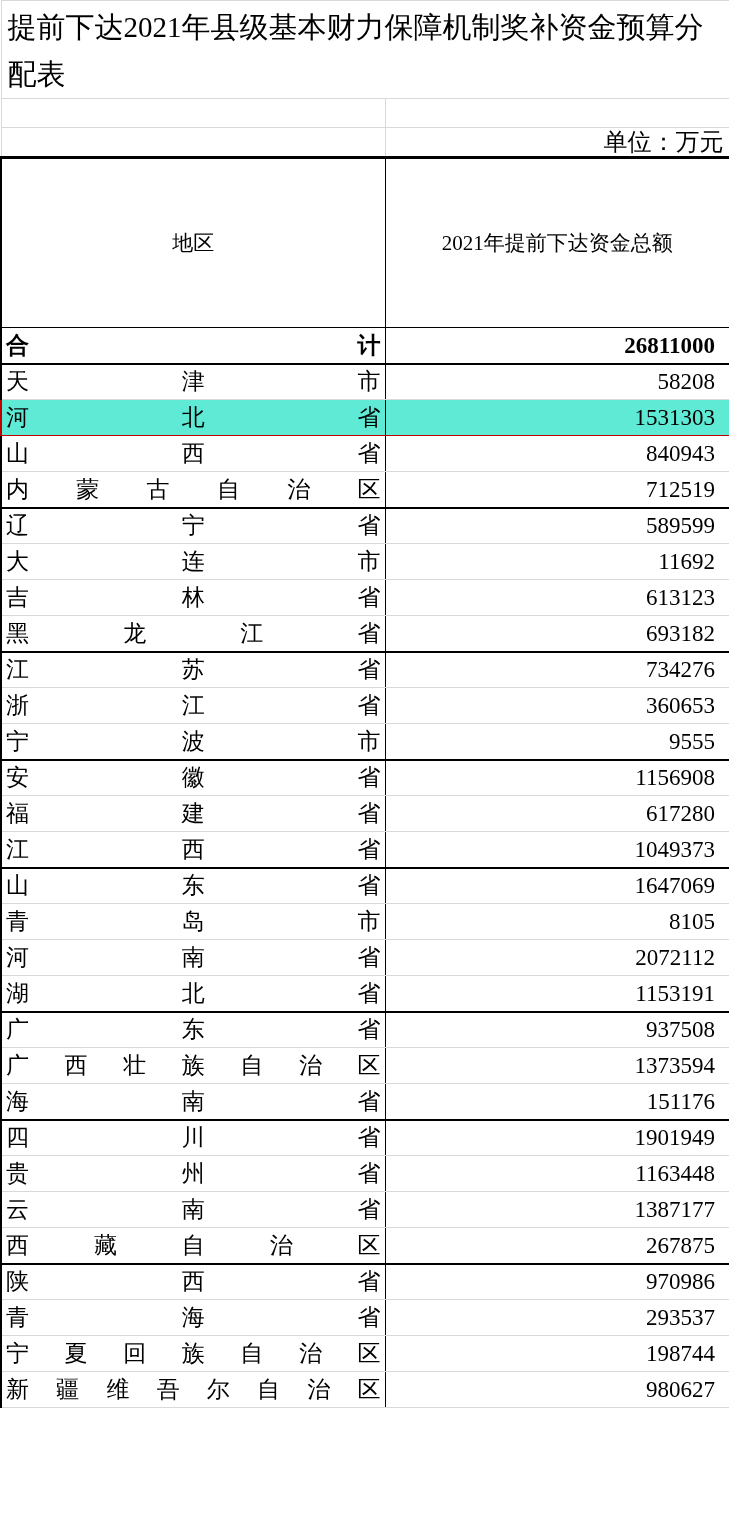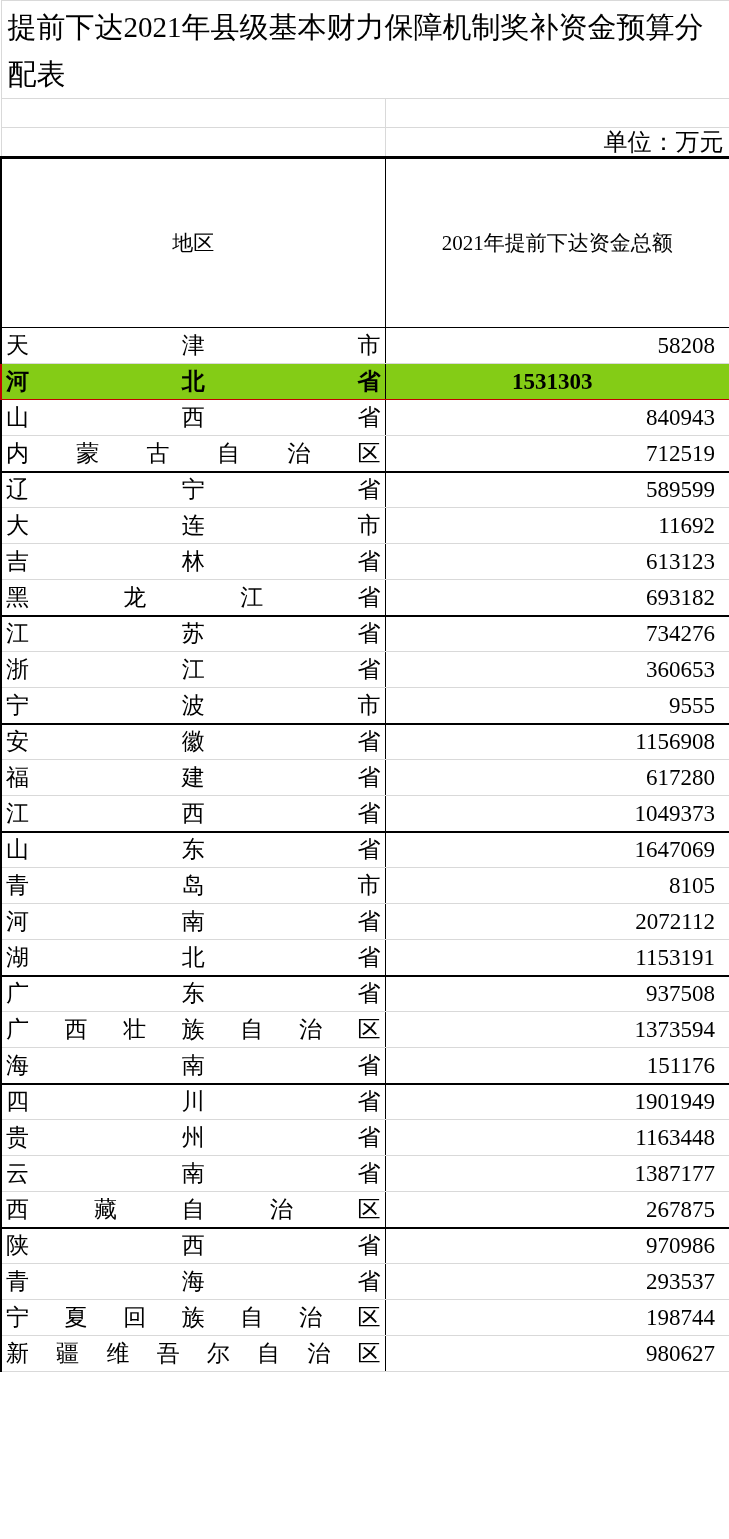--- a/index.html
+++ b/index.html
@@ -121,28 +121,28 @@
     font-weight: bold;
     border-bottom: 2px solid #000000;
     border-top: none;
   }
 
   
   tr.thick-bottom td { border-bottom: 2px solid #000000; }
 
   
   tr.highlight td {
-    background: #84cc16;
+    background: #5eead4;
     color: #000000;
-    font-weight: bold;
+    font-weight: normal;
     border-top-color: #C00000;
     border-bottom-color: #C00000;
   }
   tr.highlight td.region-cell { border-left: 2px solid #C00000; }
-  tr.highlight td.value-cell  { border-right: 2px solid #0ea5e9; text-align: center; }
+  tr.highlight td.value-cell  { border-right: 2px solid #0ea5e9; }
 </style>
 </head>
 <body>
 
 <div class="sheet">
   <table class="grid">
     <colgroup>
       <col class="c-region">
       <col class="c-value">
     </colgroup>
@@ -160,20 +160,26 @@
       <tr>
         <td class="unit-left"></td>
         <td class="unit-cell">单位：万元</td>
       </tr>
 
       <tr>
         <td class="hdr-cell left-hdr">地区</td>
         <td class="hdr-cell right-hdr">2021年提前下达资金总额</td>
       </tr>
 
+      <tr class="total-row">
+        <td class="region-cell">
+          <span class="rtxt">合计</span>
+        </td>
+        <td class="value-cell">26811000</td>
+      </tr>
 
     <tr>
           <td class="region-cell">
             <span class="rtxt">天津市</span>
           </td>
           <td class="value-cell">58208</td>
         </tr>
         <tr class="highlight">
           <td class="region-cell">
             <span class="rtxt">河北省</span>

